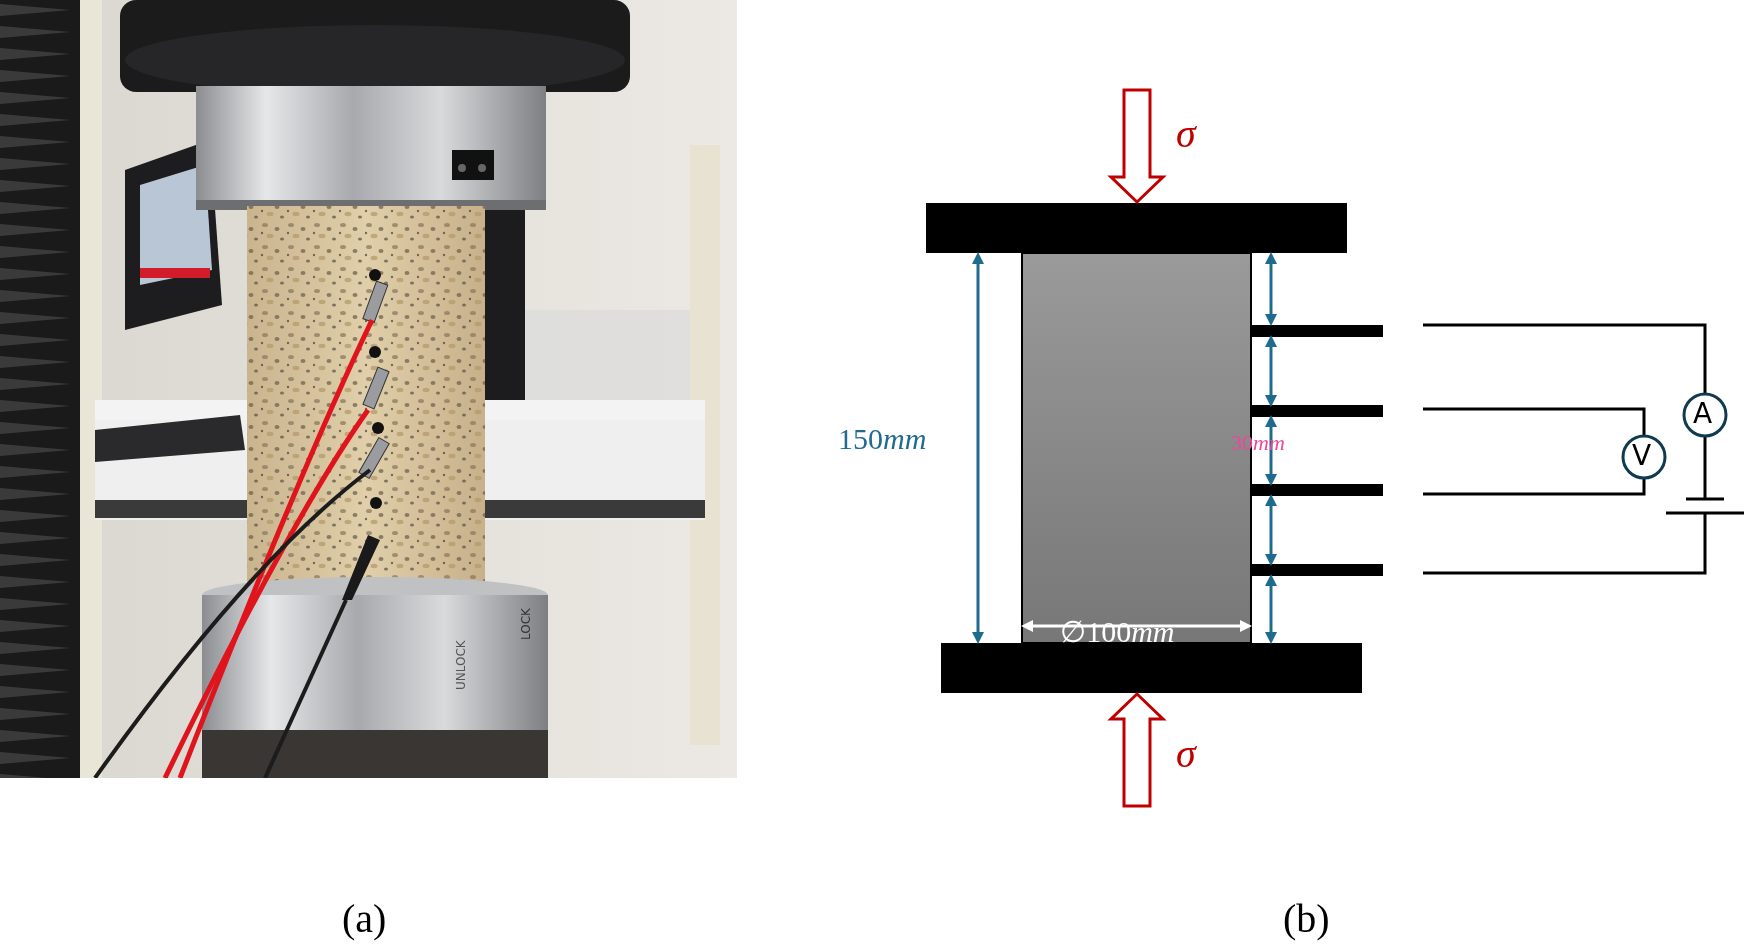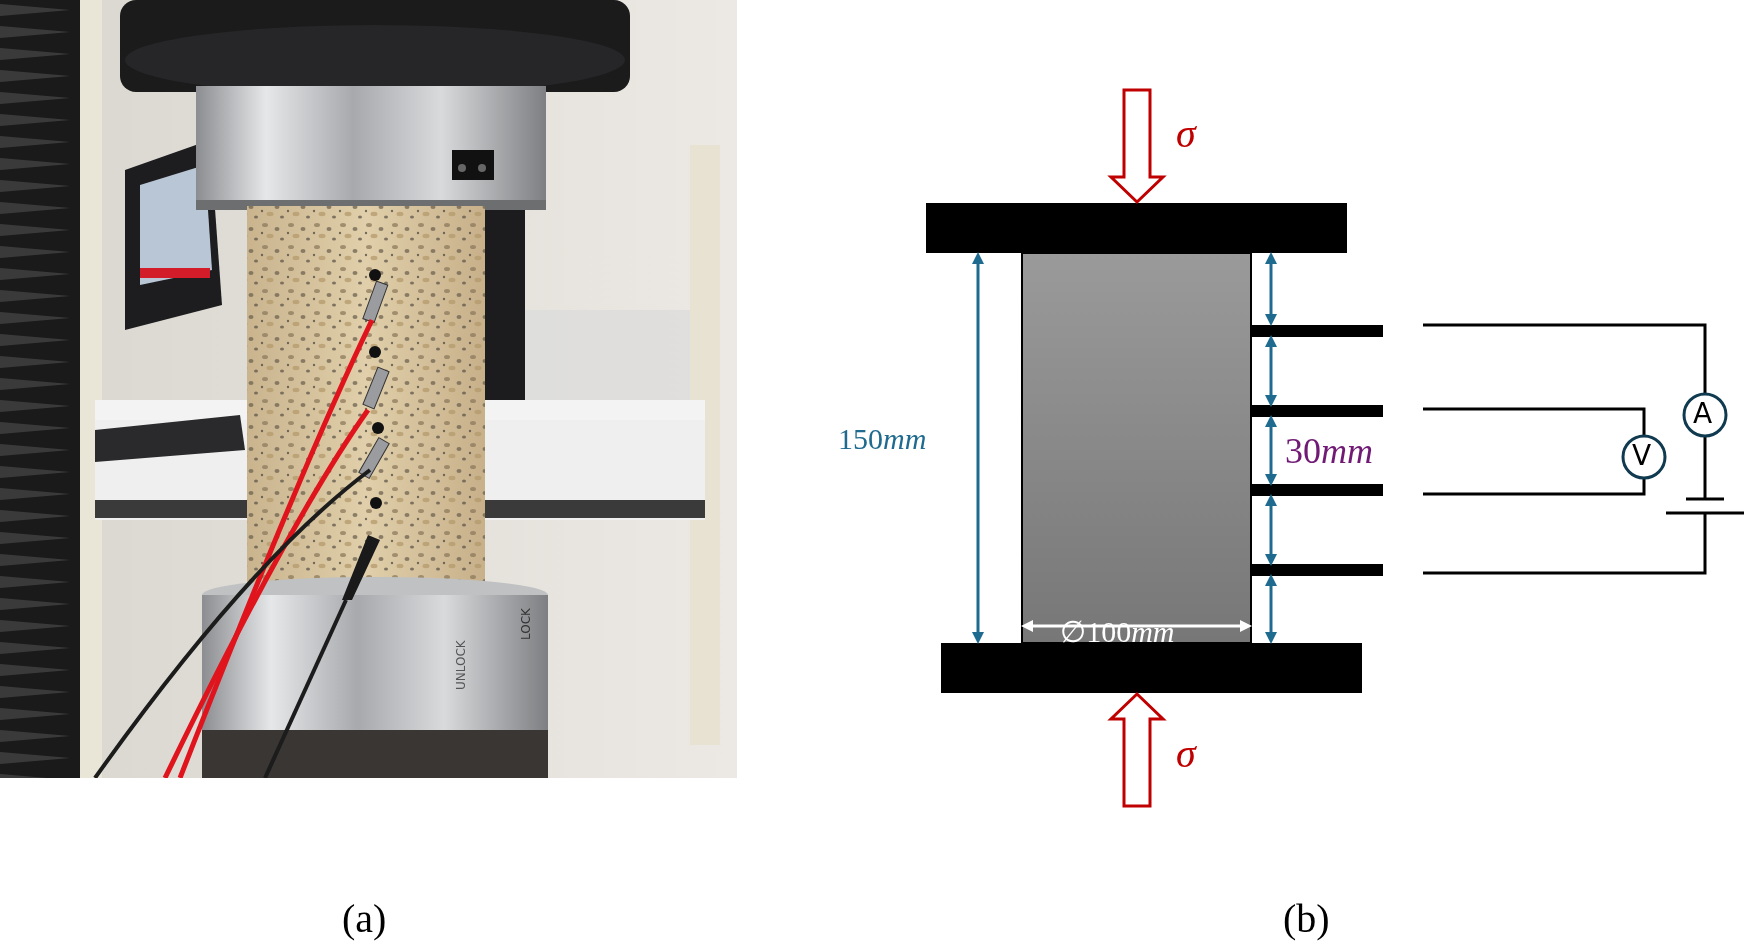--- a/index.html
+++ b/index.html
@@ -164,21 +164,21 @@
   </g>
 </svg>
 
 <div class="caption math" style="left:1176px;top:110px;font-size:40px;font-style:italic;color:#c00000;">σ</div>
 <div class="caption math" style="left:1176px;top:730px;font-size:40px;font-style:italic;color:#c00000;">σ</div>
 
 <div class="caption" style="left:838px;top:422px;font-size:30px;color:#1f6b8f;">
   <span>150</span><i>mm</i>
 </div>
 
-<div class="caption" style="left:1285px;top:430px;font-size:36px;color:#701a75;">
+<div class="caption" style="left:1231px;top:430px;font-size:22px;color:#ec4899;">
   <span>30</span><i>mm</i>
 </div>
 
 <div class="caption" style="left:1060px;top:578px;font-size:30px;color:#ffffff;margin-top:36px;">
   <span>∅</span><span>100</span><i>mm</i>
 </div>
 
 <div class="caption" style="left:1693px;top:397px;font-family:'DejaVu Sans',sans-serif;font-size:28px;">A</div>
 <div class="caption" style="left:1632px;top:439px;font-family:'DejaVu Sans',sans-serif;font-size:28px;">V</div>
 

